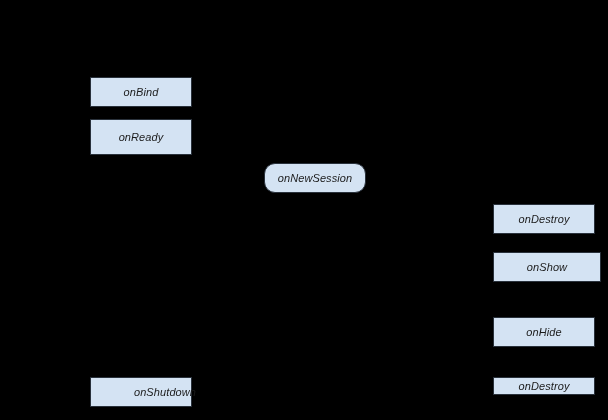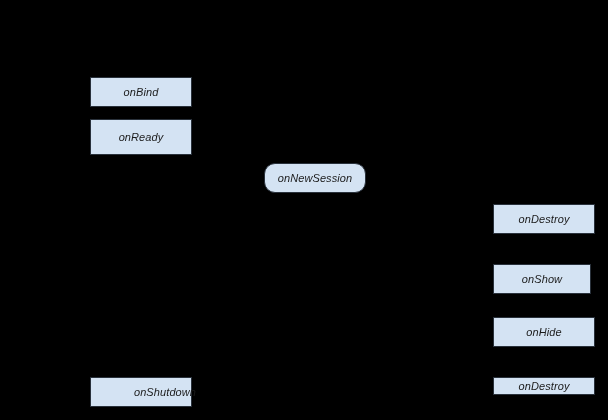--- a/index.html
+++ b/index.html
@@ -51,21 +51,21 @@
   </div>
 
   <div class="node" style="left:264px; top:163px; width:102px; height:30px;border-radius:11px;">
     <span class="node-label">onNewSession</span>
   </div>
 
   <div class="node" style="left:493px; top:204px; width:102px; height:30px;">
     <span class="node-label">onDestroy</span>
   </div>
 
-  <div class="node" style="left:493px; top:264px; width:98px; height:30px;">
+  <div class="node" style="left:493px; top:252px; width:108px; height:30px;">
     <span class="node-label">onShow</span>
   </div>
 
   <div class="node" style="left:493px; top:317px; width:102px; height:30px;">
     <span class="node-label">onHide</span>
   </div>
 
   <div class="node" style="left:90px; top:377px; width:102px; height:30px;padding-left:48px;">
     <span class="node-label">onShutdown</span>
   </div>

